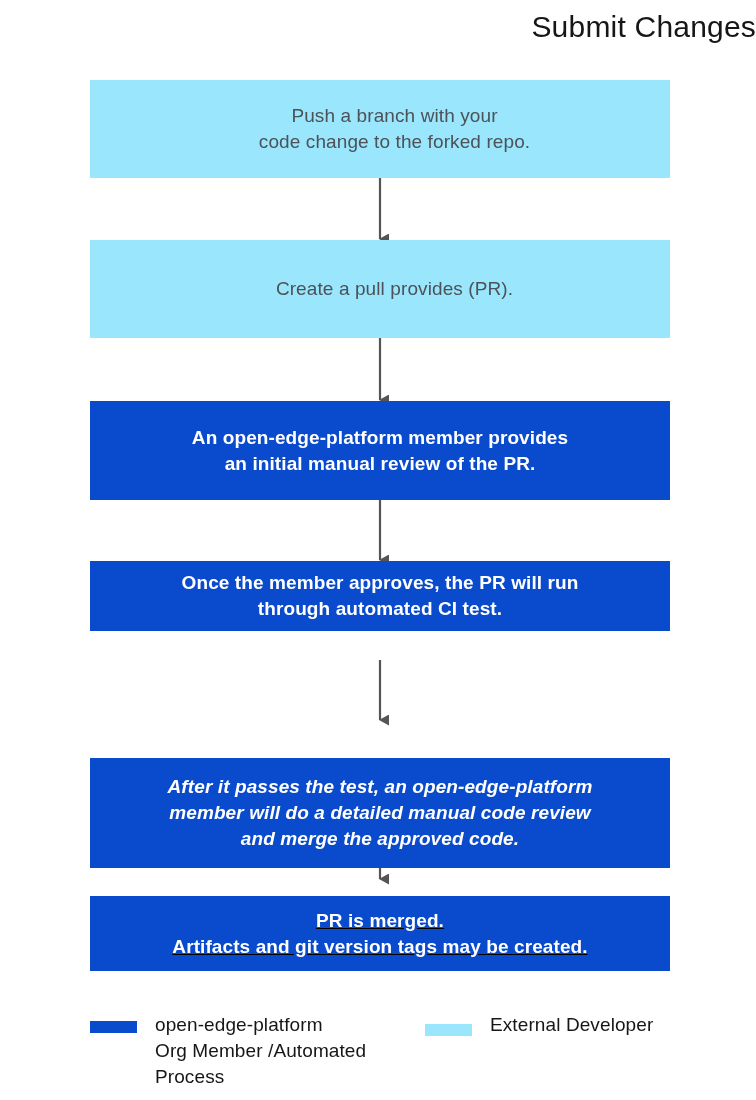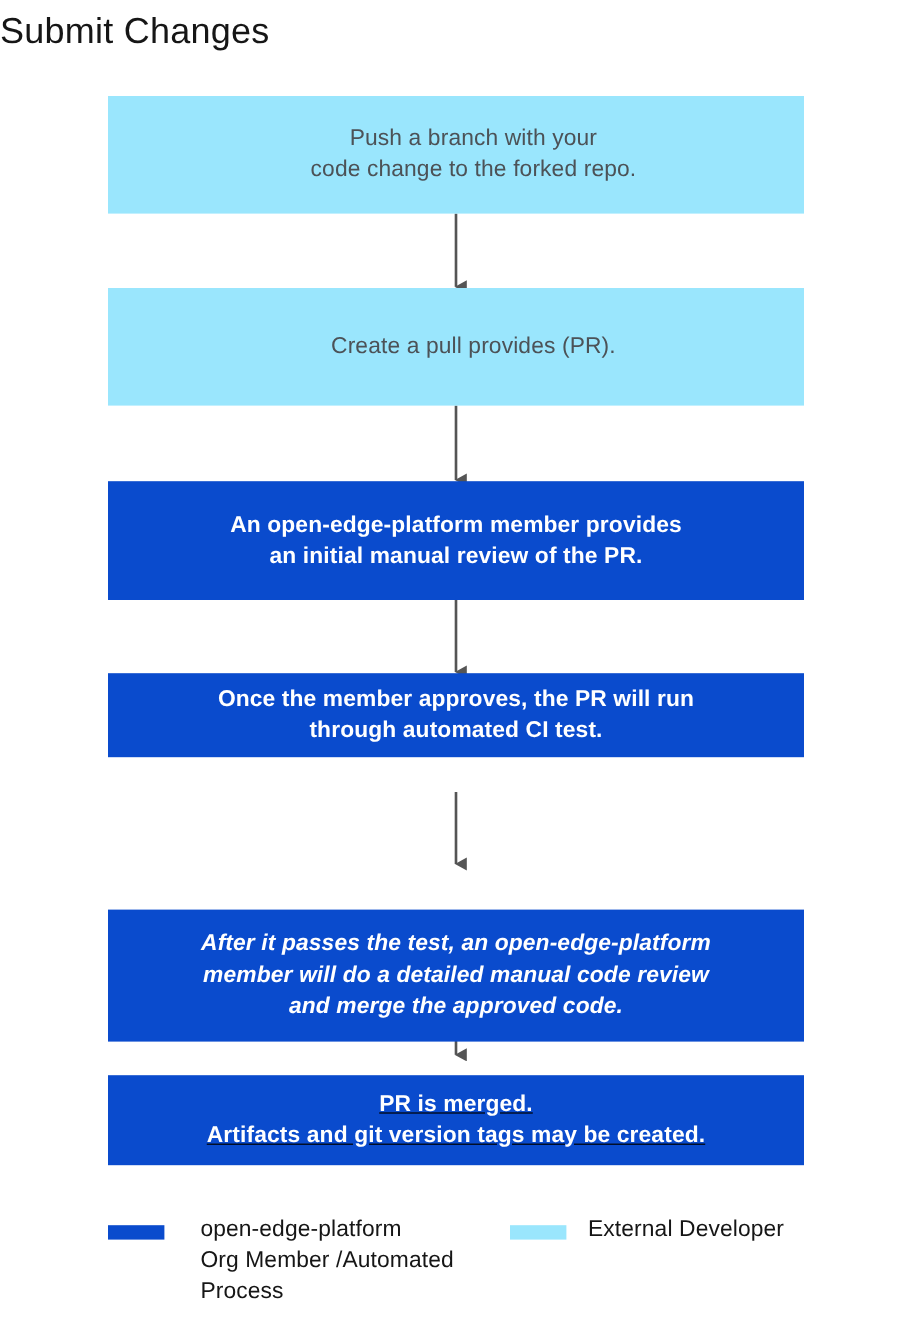--- a/index.html
+++ b/index.html
@@ -22,21 +22,21 @@
     top: 0;
     width: 756px;
     height: 1100px;
   }
 
   .title {
     position: absolute;
     left: 0;
     top: 8px;
     width: 756px;
-    text-align: left;
+    text-align: right;
     font-size: 30px;
     font-weight: 400;
     color: #161616;
     letter-spacing: 0.2px;
     line-height: 38px;
   }
 
   .node {
     position: absolute;
     left: 90px;
@@ -90,22 +90,22 @@
     width: 600px;
     height: 80px;
   }
 
   .legend-item {
     position: absolute;
     top: 0;
     display: flex;
     align-items: flex-start;
   }
-  .legend-item.left  { left: 0px;   width: 290px; gap: 12px; }
-  .legend-item.right { left: 335px; width: 290px; }
+  .legend-item.left  { left: 0px;   width: 290px; }
+  .legend-item.right { left: 335px; width: 290px; align-items: center; }
 
   .swatch {
     width: 47px;
     height: 12px;
     margin-top: 9px;
     flex: 0 0 auto;
   }
   .swatch.org { background: #0a4bcd; }
   .swatch.ext { background: #9ae6fd; }
 

